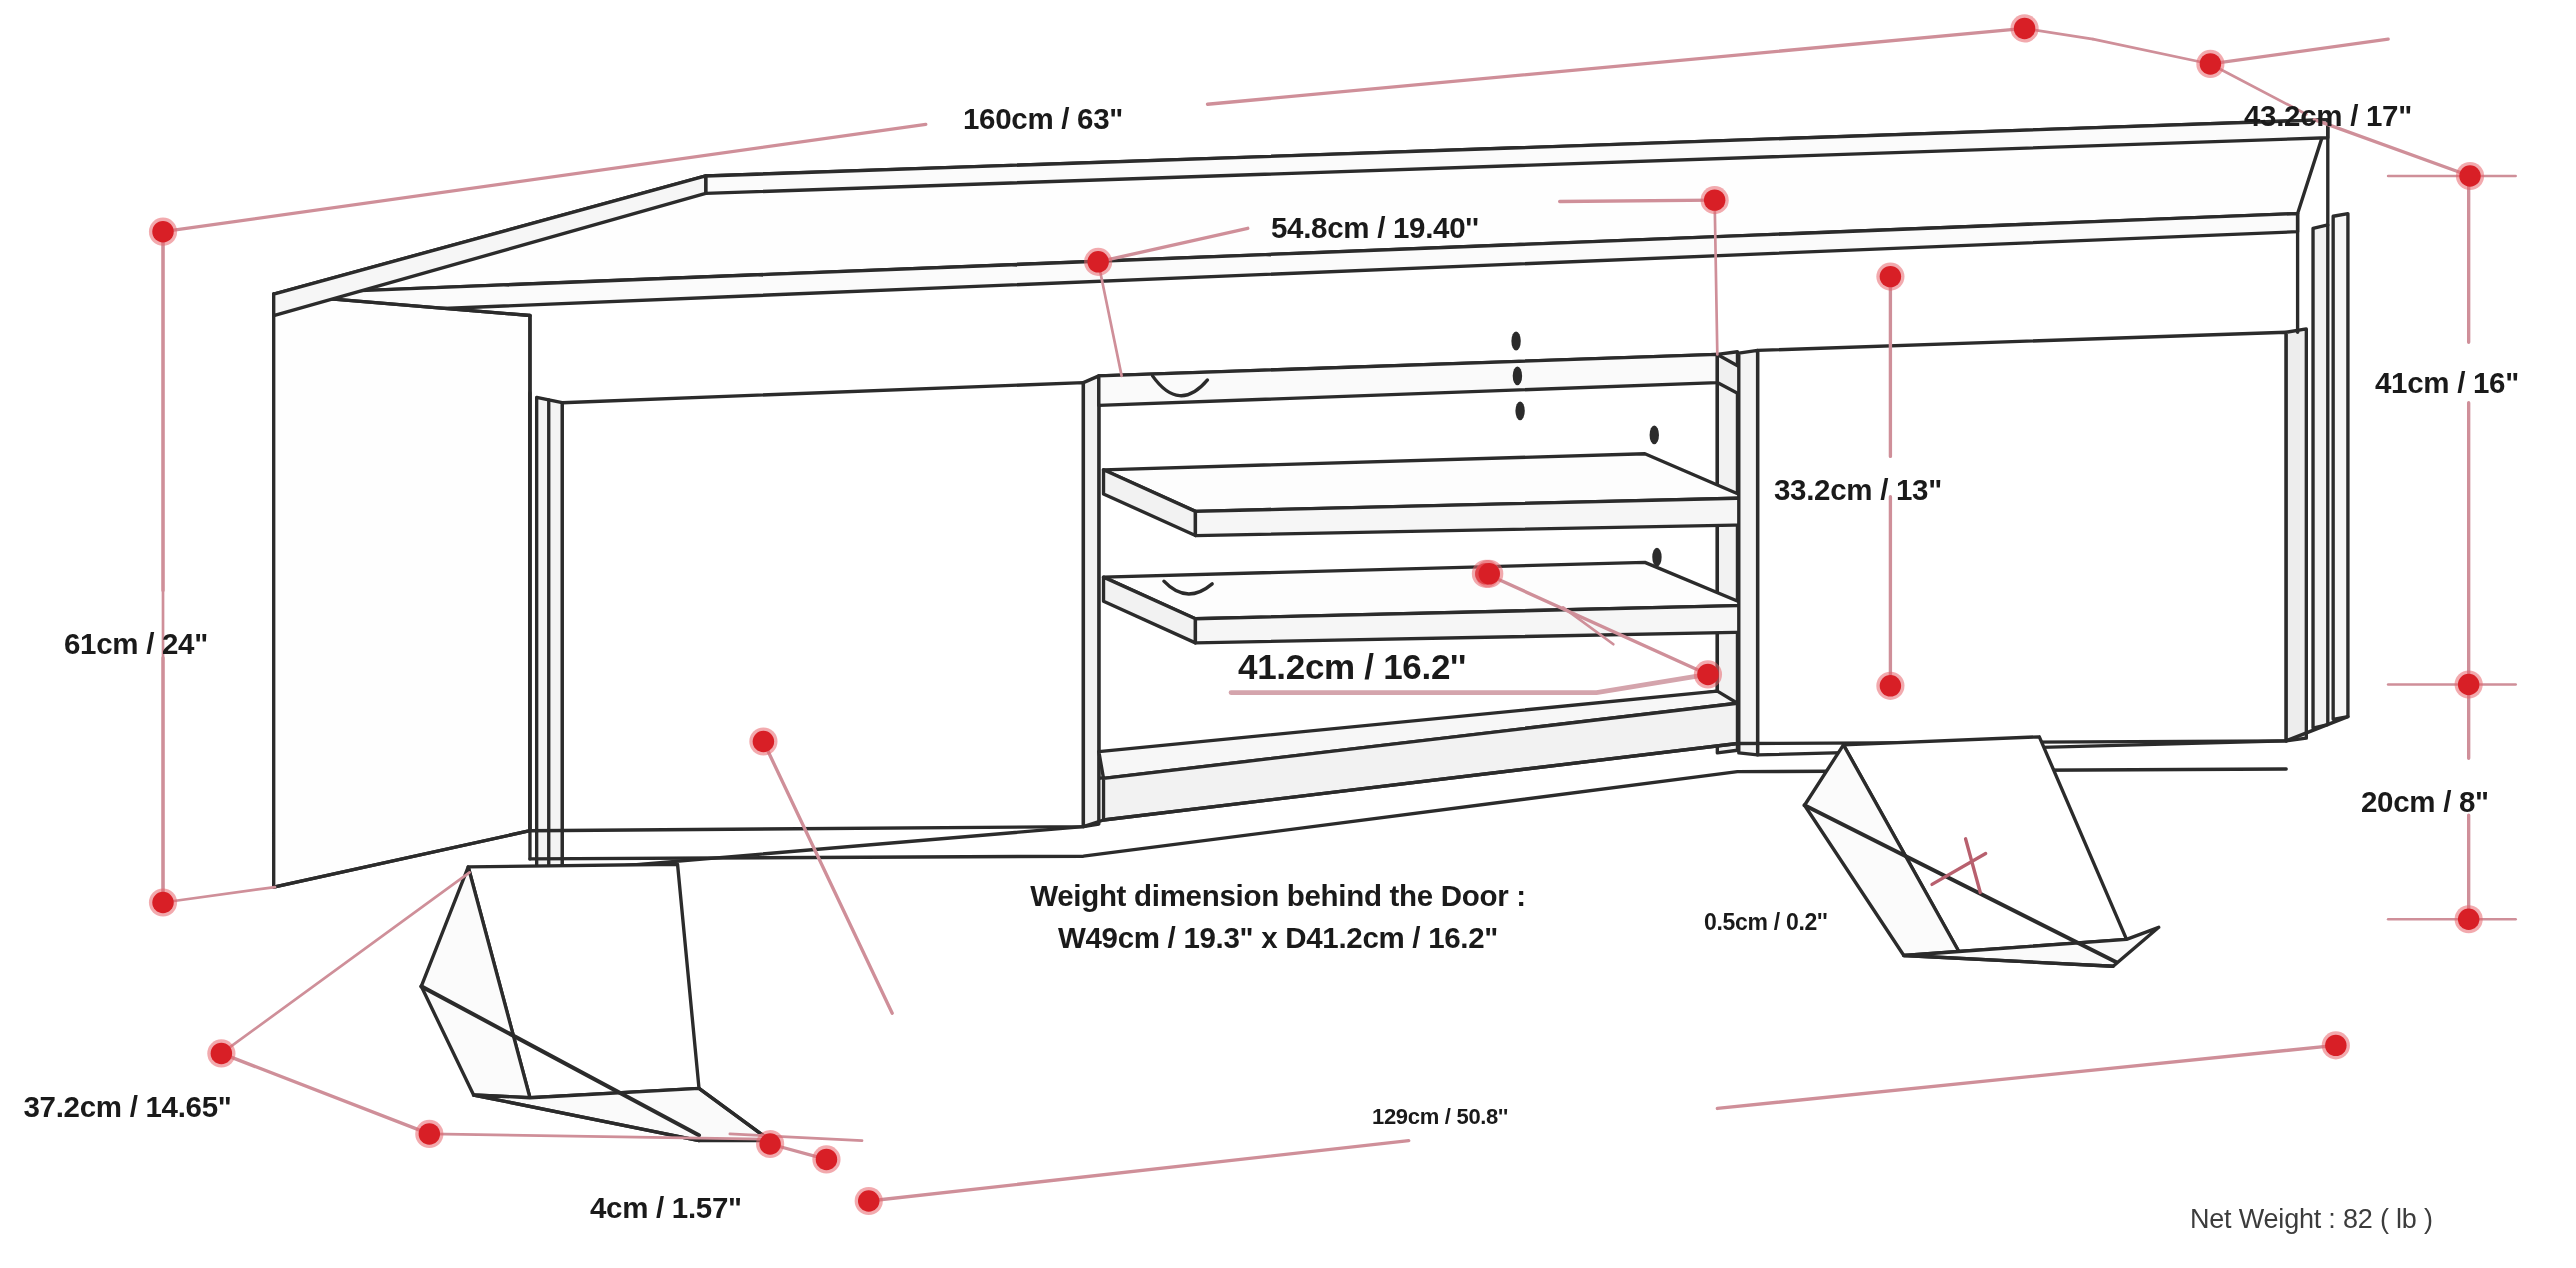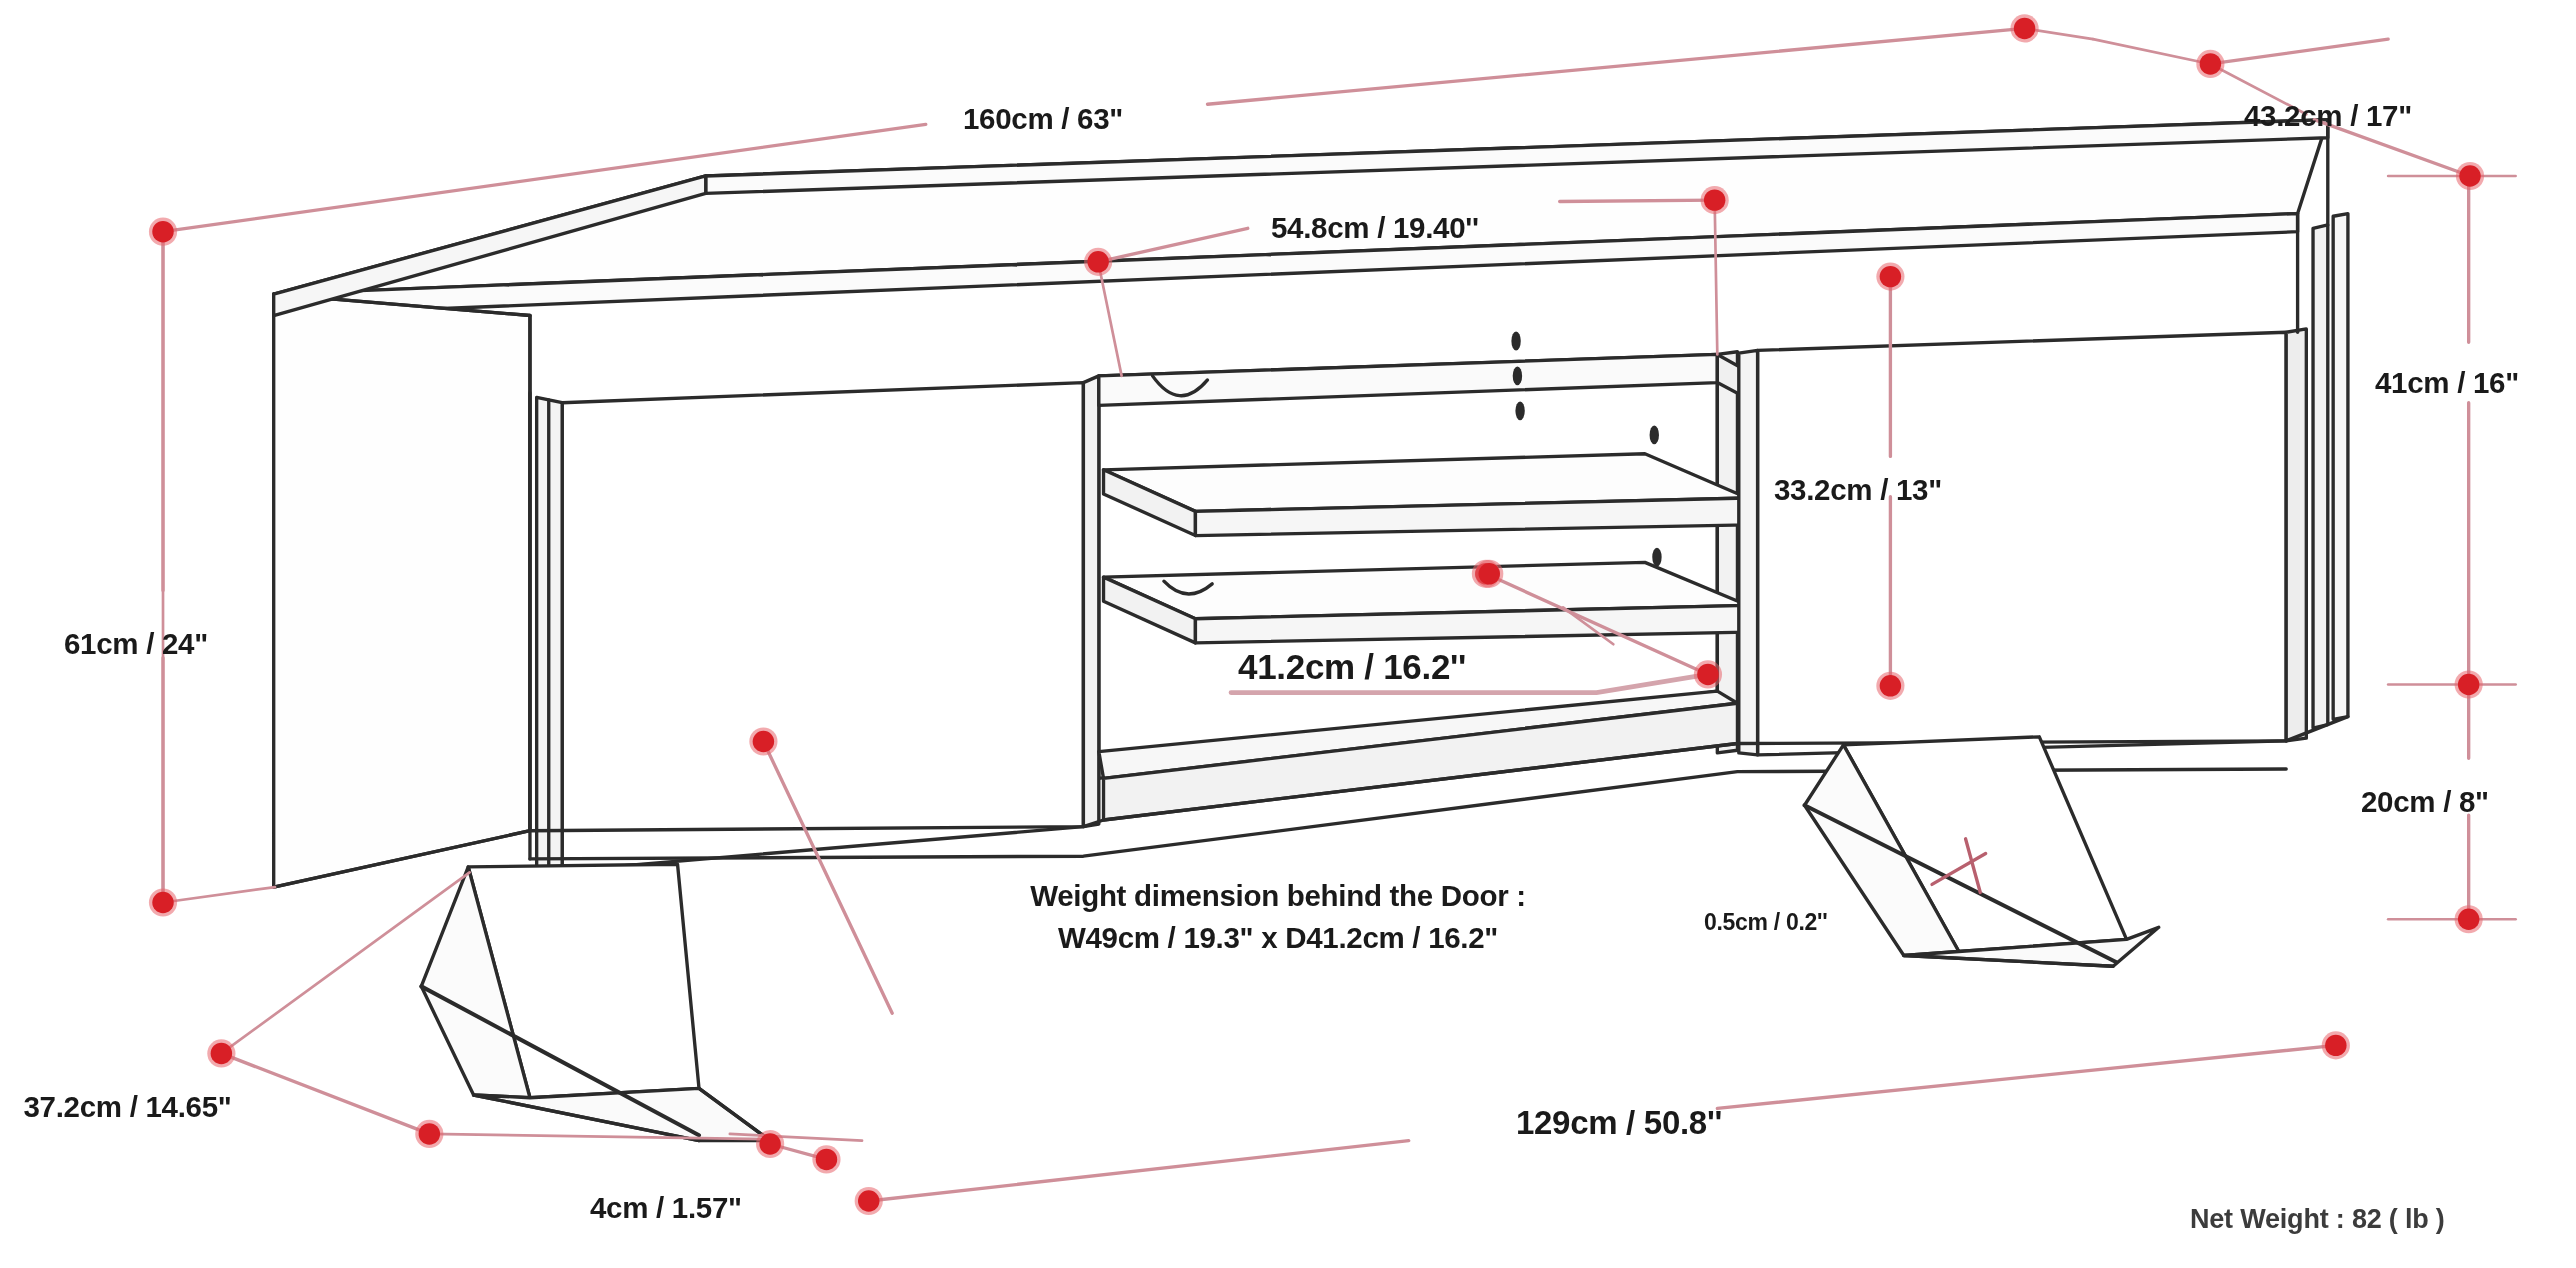--- a/index.html
+++ b/index.html
@@ -40,21 +40,21 @@
     text-align: center;
     white-space: nowrap;
     line-height: 1.42;
     letter-spacing: -0.3px;
   }
   .note-line { display: block; }
   .weight-label {
     position: absolute;
     color: #3c3c3c;
     font-family: "Liberation Sans", sans-serif;
-    font-weight: bold;
+    font-weight: normal;
     white-space: nowrap;
     letter-spacing: -0.2px;
   }
 </style>
 </head>
 <body>
 
 <div id="stage">
 
   <svg id="drawing" viewBox="0 0 3840 1891">
@@ -277,21 +277,21 @@
       <div class="dim-label" style="left: 963px; top: 102px; font-size: 29.5px;">160cm / 63"</div>
       <div class="dim-label" style="left: 1271px; top: 211px; font-size: 29.5px;">54.8cm / 19.40''</div>
       <div class="dim-label" style="left: 2244px; top: 99px; font-size: 29.5px;">43.2cm / 17"</div>
       <div class="dim-label" style="left: 2375px; top: 366px; font-size: 29.5px;">41cm / 16"</div>
       <div class="dim-label" style="left: 1774px; top: 473px; font-size: 29.5px;">33.2cm / 13"</div>
       <div class="dim-label" style="left: 64px; top: 627px; font-size: 29.5px;">61cm / 24"</div>
       <div class="dim-label" style="left: 1238px; top: 647px; font-size: 35px;">41.2cm / 16.2''</div>
       <div class="dim-label" style="left: 2361px; top: 785px; font-size: 29.5px;">20cm / 8"</div>
       <div class="dim-label" style="left: 1704px; top: 909px; font-size: 23px;">0.5cm / 0.2''</div>
       <div class="dim-label" style="left: 23.5px; top: 1090px; font-size: 29.5px;">37.2cm / 14.65"</div>
-      <div class="dim-label" style="left: 1516px; top: 1104px; font-size: 33px;">129cm / 50.8''</div>
+      <div class="dim-label" style="left: 1372px; top: 1104px; font-size: 22px;">129cm / 50.8''</div>
       <div class="dim-label" style="left: 590px; top: 1191px; font-size: 29.5px;">4cm / 1.57"</div>
     </div>
 
   <div class="note-block" id="note-block" style="left: 1278px; top: 875px; font-size: 29.5px; transform: translateX(-50%);">
       <span class="note-line">Weight dimension behind the Door :</span>
       <span class="note-line">W49cm / 19.3" x D41.2cm / 16.2"</span>
     </div>
 
   <div class="weight-label" id="weight-label" style="left: 2190px; top: 1204px; font-size: 27px;">Net Weight : 82 ( lb )</div>
 

